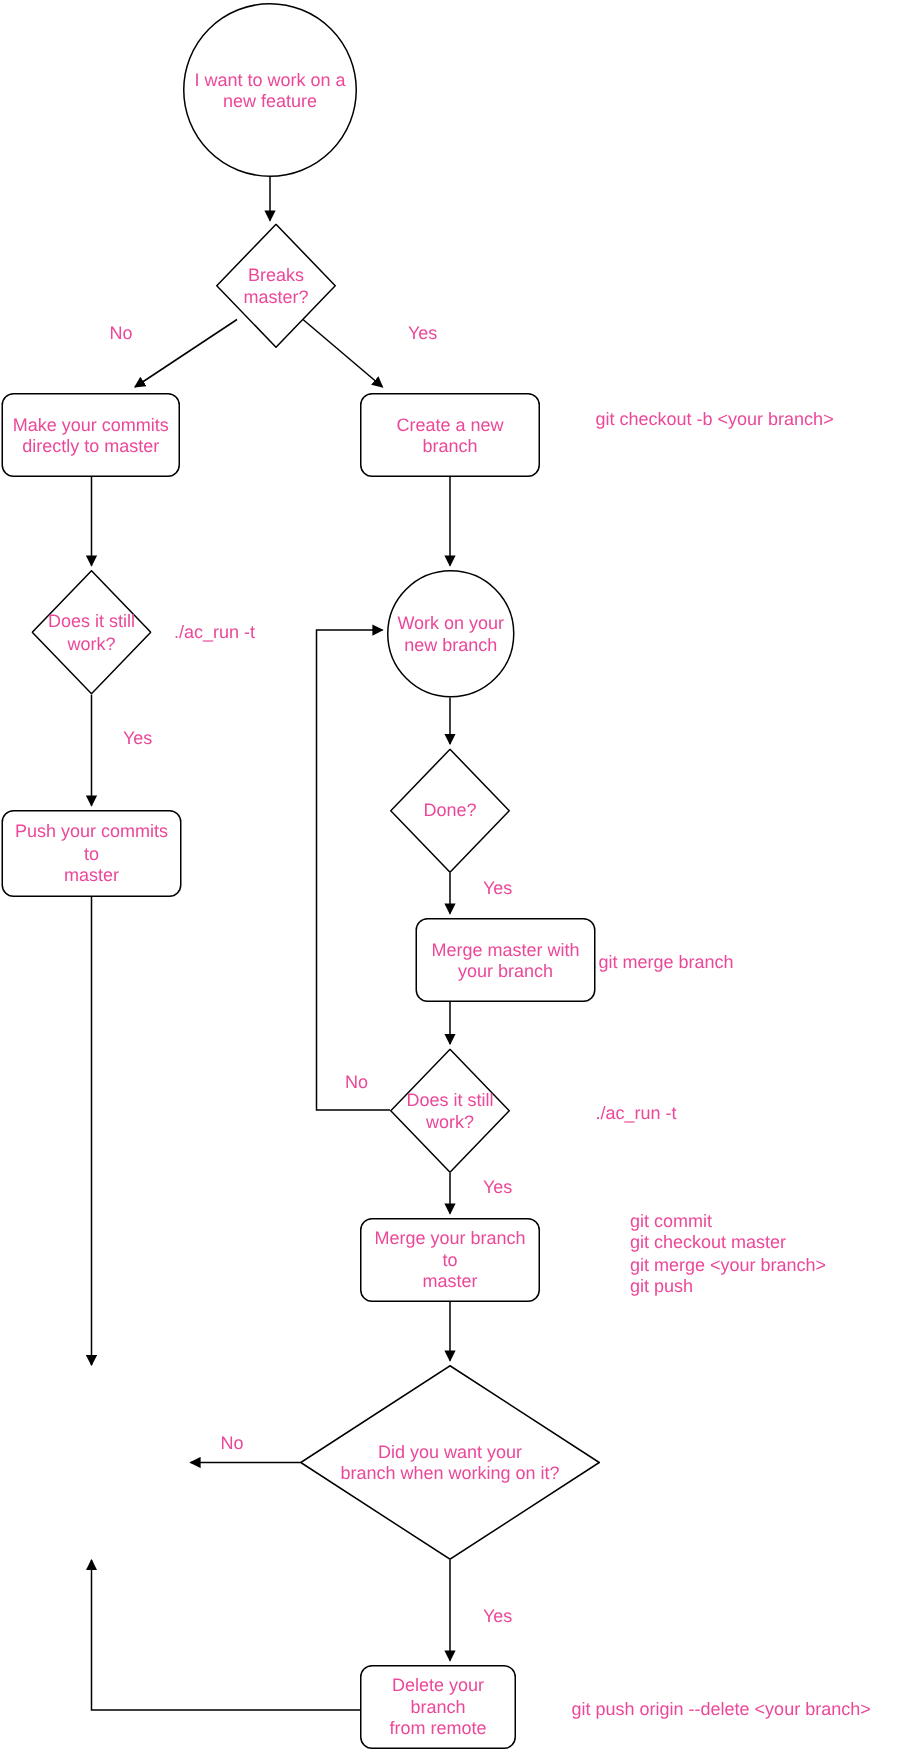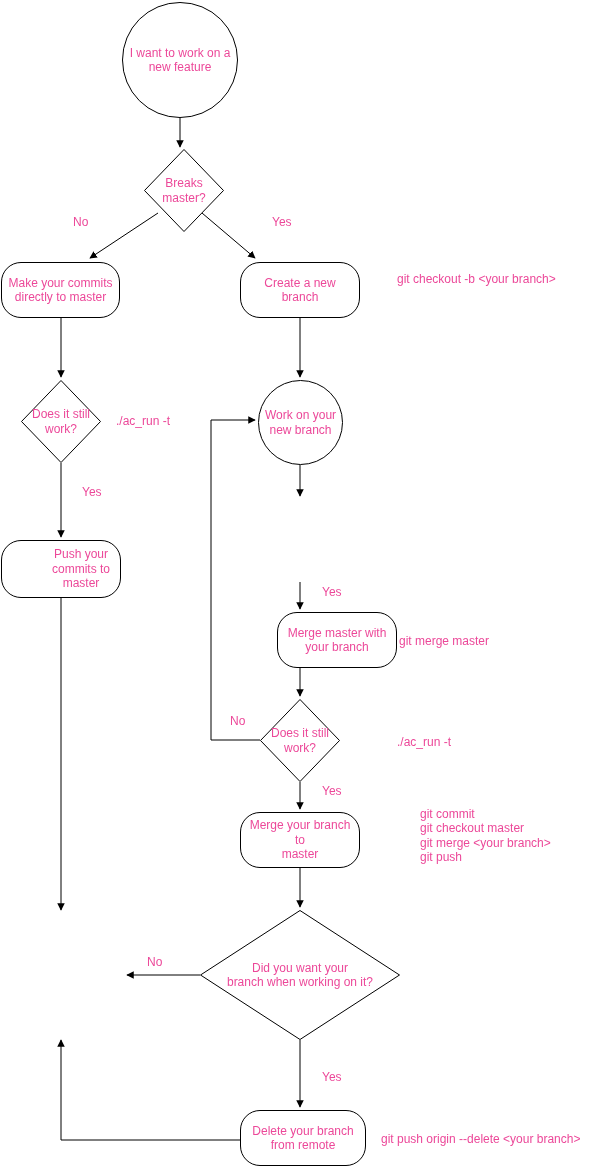--- a/index.html
+++ b/index.html
@@ -4,45 +4,45 @@
 <style>
   html,body{margin:0;padding:0;background:#fff;}
   .canvas{
     position:relative;width:606px;height:1171px;background:#ffffff;overflow:hidden;
     font-family:"Liberation Sans",sans-serif;font-size:12px;color:#ec4899;
   }
   [data-bind]{white-space:pre-line;}
   .edges{position:absolute;left:0;top:0;width:606px;height:1171px;}
   .node{position:absolute;display:flex;align-items:center;justify-content:center;
         text-align:center;line-height:1.2;box-sizing:border-box;}
-  .rect{border:1px solid #000;border-radius:20px;background:#fff;padding:2px 4px;}
+  .rect{border:1px solid #000;border-radius:8px;background:#fff;padding:2px 4px;}
   .circle{border:1px solid #000;border-radius:50%;background:#fff;}
   .diamond{background:transparent;}
   .diamond>svg{position:absolute;left:0;top:0;}
   .diamond .dlabel{position:relative;z-index:1;max-width:90%;}
   .inner-ring{position:absolute;left:4px;top:4px;right:4px;bottom:4px;
         border:1px solid #000;border-radius:50%;display:flex;align-items:center;
         justify-content:center;text-align:center;}
   .label{position:absolute;line-height:1.2;}
   .annotation{position:absolute;line-height:1.2;text-align:left;}
 
   #start{left:122px;top:2px;width:116px;height:116px;}
   #breaks{left:144px;top:149px;width:80px;height:83px;}
   #make-commits{left:1px;top:262px;width:119px;height:56px;}
   #create-branch{left:240px;top:262px;width:120px;height:56px;}
   #still1{left:21px;top:380px;width:80px;height:83px;}
   #work-branch{left:258px;top:380px;width:85px;height:85px;text-align:center;}
-  #push-commits{left:1px;top:540px;width:120px;height:58px;padding-left:44px;}
+  #push-commits{left:1px;top:540px;width:120px;height:58px;}
   #doneq{left:260px;top:499px;width:80px;height:83px;}
   #merge-master{left:240px;top:612px;width:120px;height:56px;margin-left:37px;}
   #still2{left:260px;top:699px;width:80px;height:83px;}
   #merge-branch{left:240px;top:812px;width:120px;height:56px;}
   #did-push{left:200px;top:910px;width:200px;height:130px;}
   #done{left:0px;top:913px;width:124px;height:124px;}
-  #delete-remote{left:240px;top:1110px;width:126px;height:56px;}
+  #delete-remote{left:240px;top:1110px;width:104px;height:56px;}
 
   #lbl-breaks-no{left:73px;top:215px;}
   #lbl-breaks-yes{left:272px;top:215px;}
   #lbl-still1-yes{left:82px;top:485px;}
   #lbl-doneq-yes{left:322px;top:585px;}
   #lbl-still2-no{left:230px;top:714px;}
   #lbl-still2-yes{left:322px;top:784px;}
   #lbl-didpush-no{left:147px;top:955px;}
   #lbl-didpush-yes{left:322px;top:1070px;}
 
@@ -117,20 +117,26 @@
   <div id="work-branch" class="node circle">
     <span data-bind="nodes.work_branch.label">Work on your
 new branch</span>
   </div>
 
   <div id="push-commits" class="node rect">
     <span data-bind="nodes.push_commits.label">Push your commits to
 master</span>
   </div>
 
+  <div id="doneq" class="node diamond">
+    <svg width="80" height="83" viewBox="0 0 80 83">
+      <polygon points="40,0.5 79.5,41.5 40,82.5 0.5,41.5" fill="#fff" stroke="#000" stroke-width="1"></polygon>
+    </svg>
+    <span class="dlabel" data-bind="nodes.done_question.label">Done?</span>
+  </div>
 
   <div id="merge-master" class="node rect">
     <span data-bind="nodes.merge_master.label">Merge master with
 your branch</span>
   </div>
 
   <div id="still2" class="node diamond">
     <svg width="80" height="83" viewBox="0 0 80 83">
       <polygon points="40,0.5 79.5,41.5 40,82.5 0.5,41.5" fill="#fff" stroke="#000" stroke-width="1"></polygon>
     </svg>
@@ -161,21 +167,21 @@
   <span id="lbl-breaks-yes" class="label" data-bind="edge_labels.breaks_yes">Yes</span>
   <span id="lbl-still1-yes" class="label" data-bind="edge_labels.still1_yes">Yes</span>
   <span id="lbl-doneq-yes" class="label" data-bind="edge_labels.doneq_yes">Yes</span>
   <span id="lbl-still2-no" class="label" data-bind="edge_labels.still2_no">No</span>
   <span id="lbl-still2-yes" class="label" data-bind="edge_labels.still2_yes">Yes</span>
   <span id="lbl-didpush-no" class="label" data-bind="edge_labels.didpush_no">No</span>
   <span id="lbl-didpush-yes" class="label" data-bind="edge_labels.didpush_yes">Yes</span>
 
   <span id="ann-checkout" class="annotation" data-bind="annotations.checkout_cmd">git checkout -b &lt;your branch&gt;</span>
   <span id="ann-acrun1" class="annotation" data-bind="annotations.ac_run_1">./ac_run -t</span>
-  <span id="ann-merge-master" class="annotation" data-bind="annotations.merge_master_cmd">git merge master</span>
+  <span id="ann-merge-master" class="annotation" data-bind="annotations.merge_master_cmd">git merge branch</span>
   <span id="ann-acrun2" class="annotation" data-bind="annotations.ac_run_2">./ac_run -t</span>
   <span id="ann-merge-cmds" class="annotation" data-bind="annotations.merge_branch_cmds">git commit
 git checkout master
 git merge &lt;your branch&gt;
 git push</span>
   <span id="ann-delete" class="annotation" data-bind="annotations.delete_cmd">git push origin --delete &lt;your branch&gt;</span>
 
 </div>
 
 </body></html>

